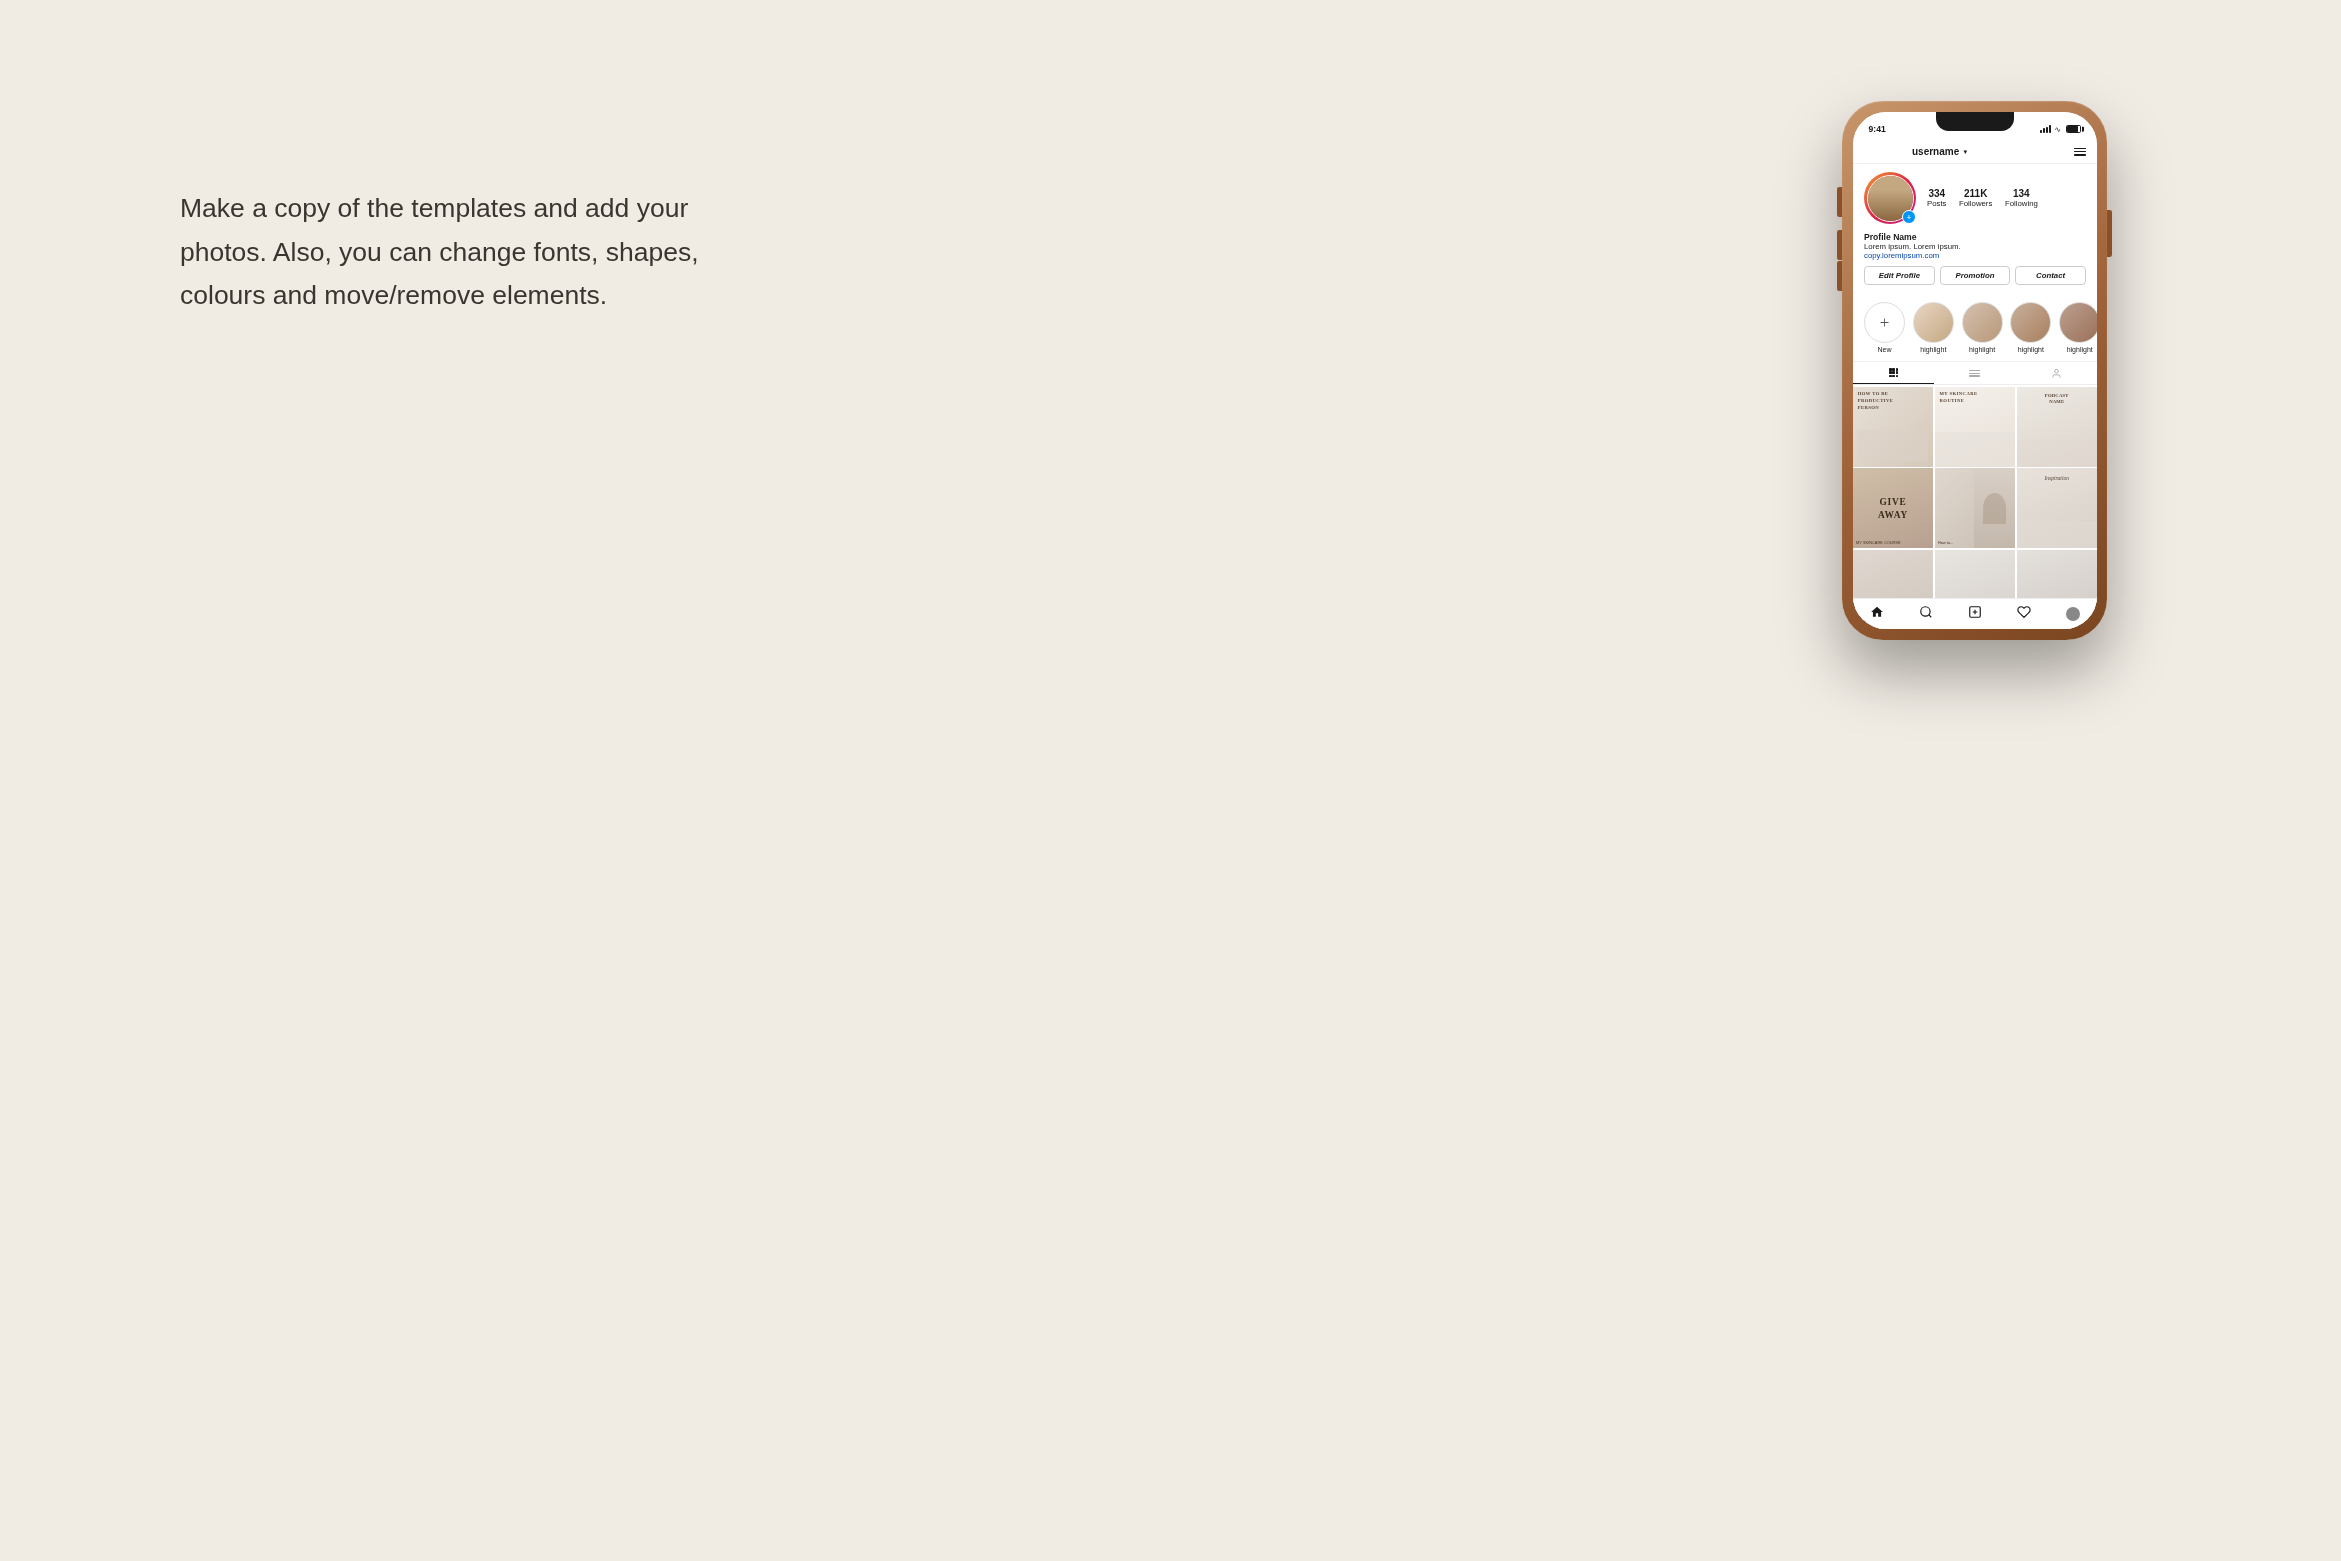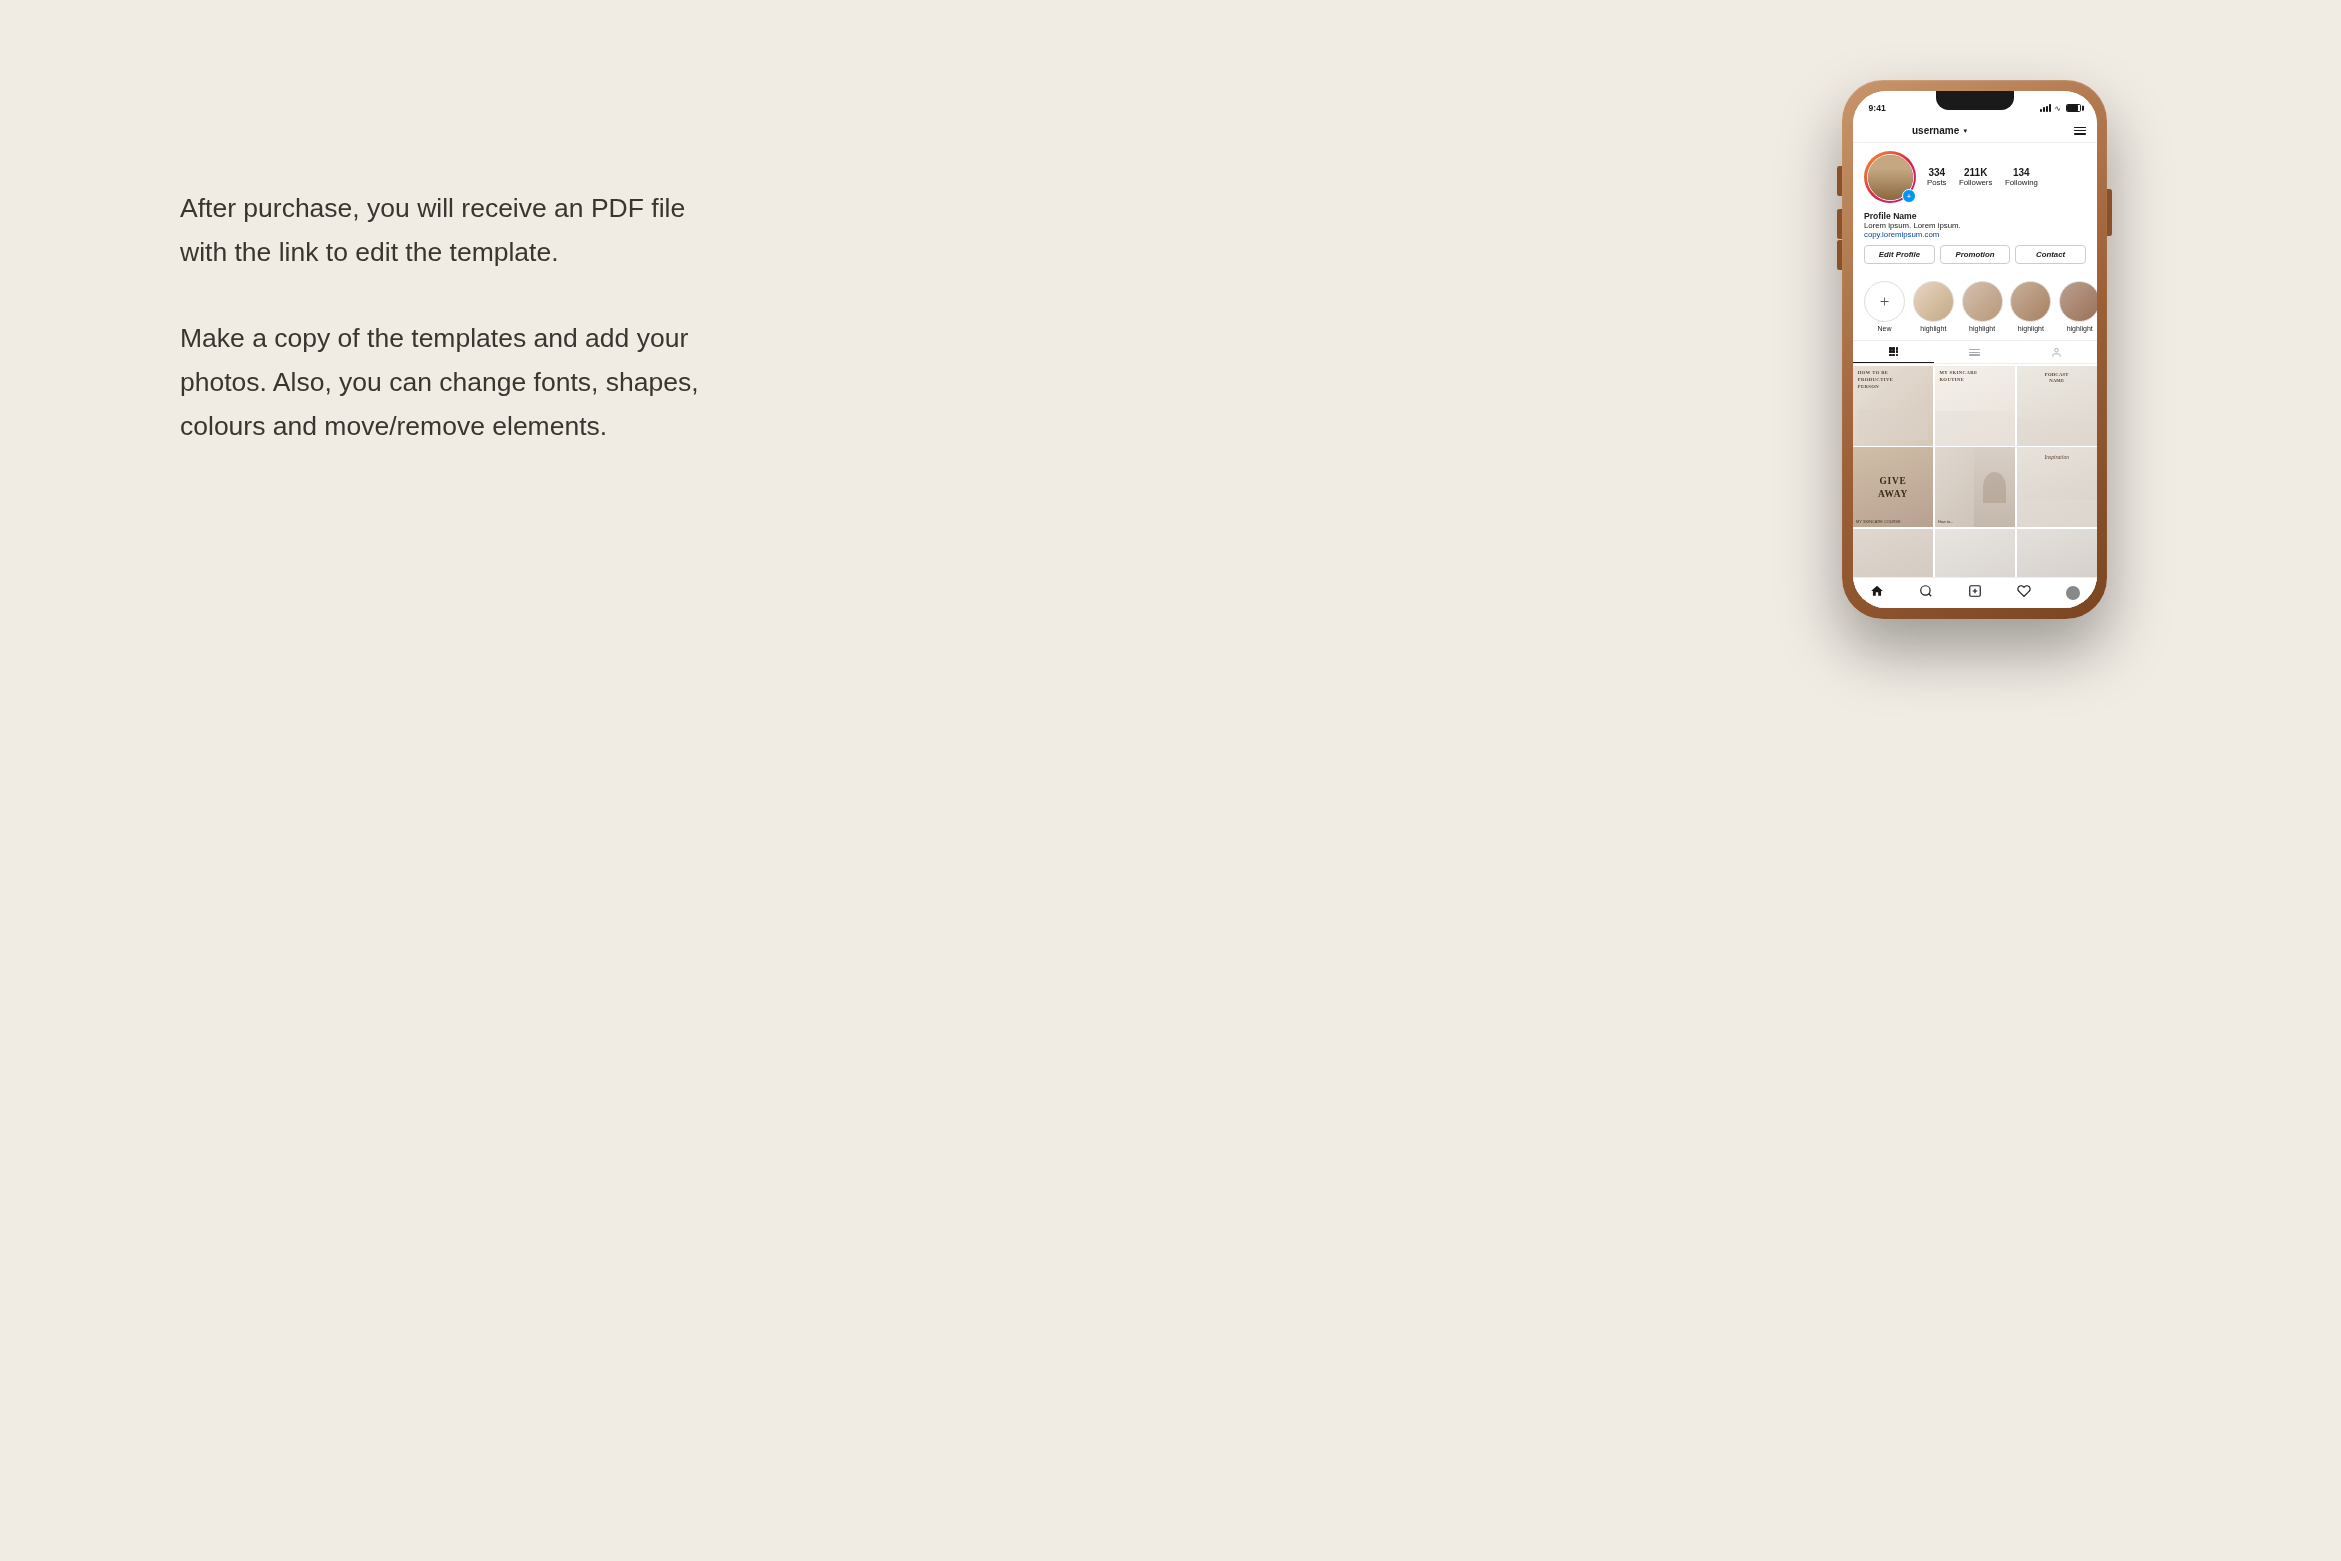--- a/index.html
+++ b/index.html
@@ -37,21 +37,21 @@
       color: #3a3530;
       line-height: 1.65;
       font-weight: 400;
       margin-bottom: 43px;
     }
 
     
     .phone-container {
       position: absolute;
       right: 219px;
-      top: 80px;
+      top: 101px;
       width: 281px;
     }
 
     .phone-outer {
       width: 265px;
       height: 539px;
       background: linear-gradient(145deg, #c8956a, #a0633a, #7a4520);
       border-radius: 41px;
       padding: 11px;
       box-shadow: 
@@ -548,21 +548,20 @@
     }
 
     .post-must-have {
       background: linear-gradient(160deg, #e4e0dc 0%, #d0cac4 100%);
     }
   </style>
 </head>
 <body>
 
 <div class="left-section">
-  <p class="body-text">After purchase, you will receive an PDF file with the link to edit the template.</p>
   <p class="body-text">Make a copy of the templates and add your photos. Also, you can change fonts, shapes, colours and move/remove elements.</p>
 </div>
 
 <div class="phone-container">
   <div class="phone-outer">
     <div class="phone-inner">
 
       <div class="notch"></div>
 
       <div class="status-bar">

